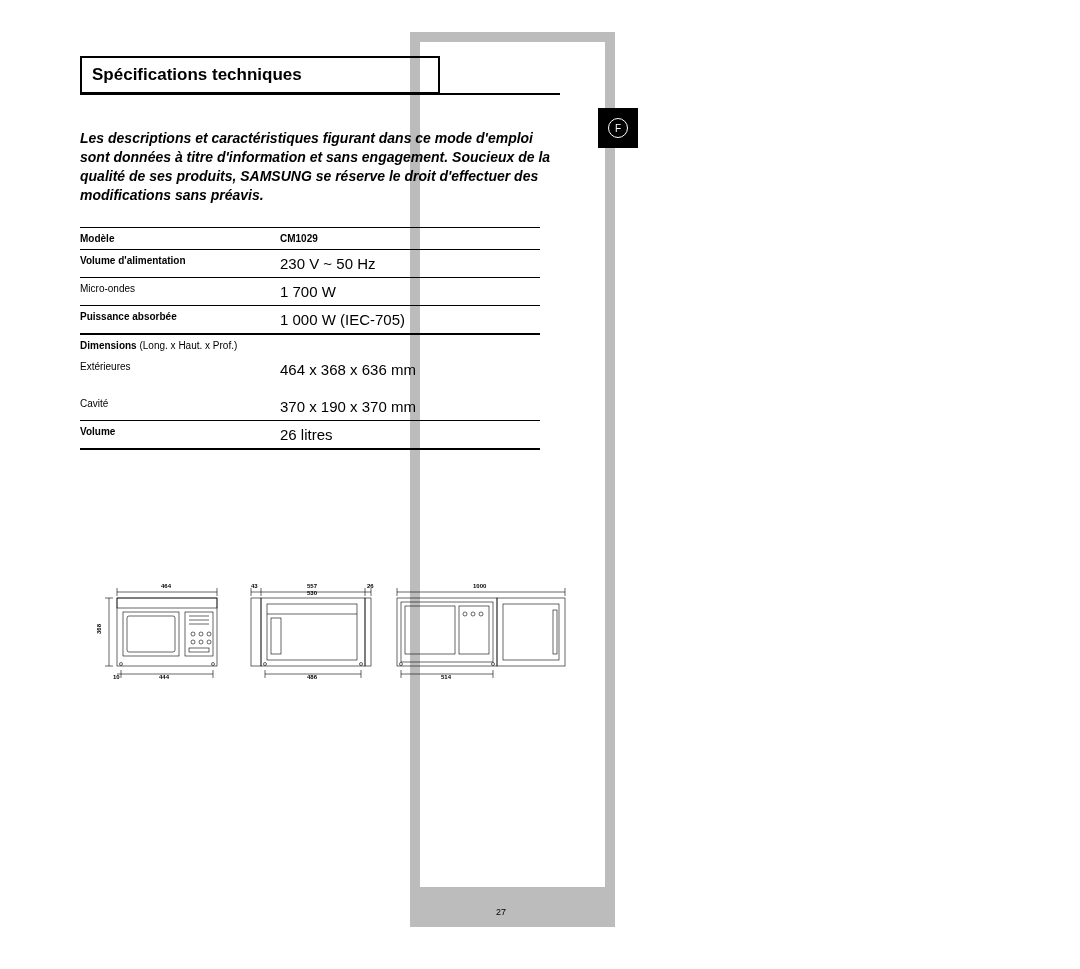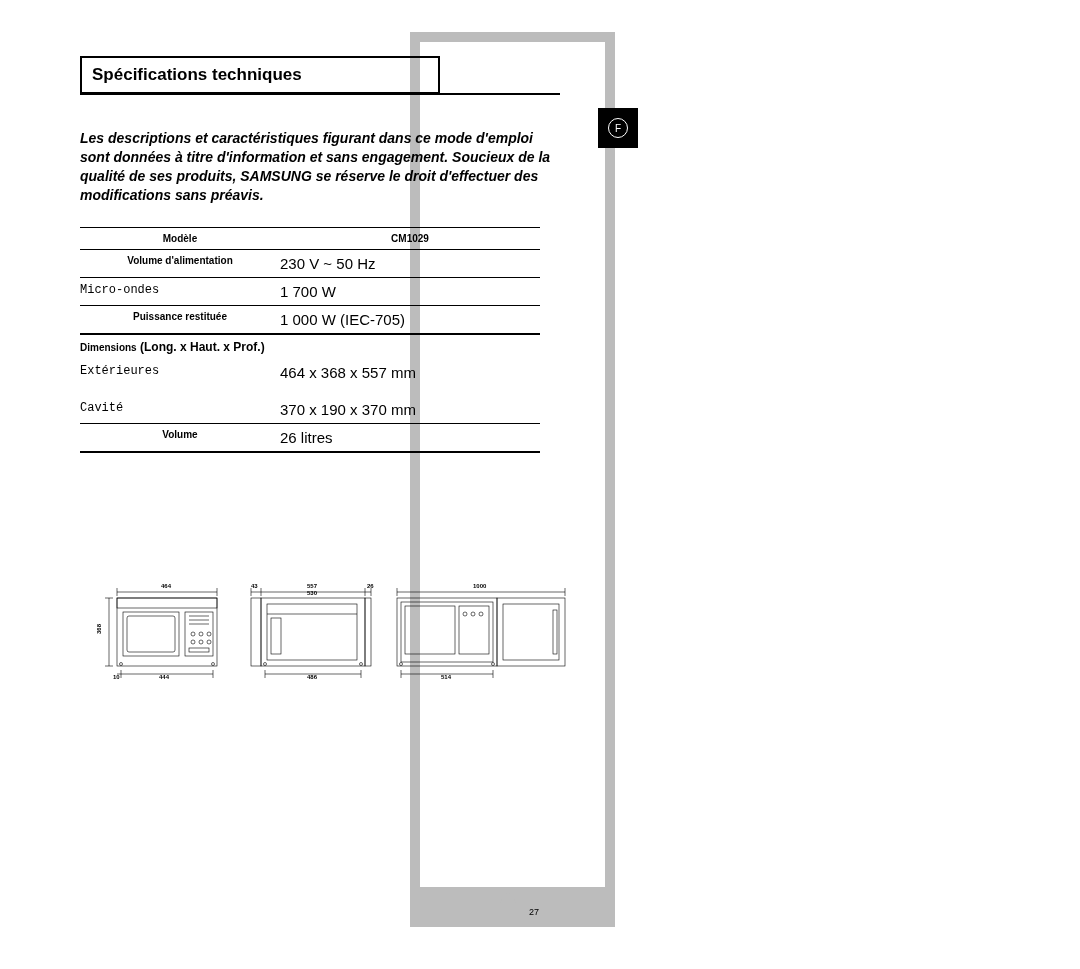--- a/index.html
+++ b/index.html
@@ -67,24 +67,24 @@
     vertical-align: top;
   }
   .spec-table .hr td {
     border-top: 1px solid #000;
     padding: 0;
     height: 0;
     font-size: 0;
     line-height: 0;
   }
   .spec-table td:first-child { width: 200px; }
-  .label { font-weight: bold; font-size: 10px; text-align: center; }
-  .sub { padding-left: 14px; font-size: 12px; font-family: Liberation Mono, monospace; }
+  .label { font-weight: bold; font-size: 10px; }
+  .sub { padding-left: 14px; font-size: 10px; }
   .norm { font-size: 15px; }
-  .norm-light { font-size: 12px; font-weight: bold; }
+  .norm-light { font-size: 10px; font-weight: normal; }
   .lang-badge {
     position: absolute;
     left: 598px;
     top: 108px;
     width: 40px;
     height: 40px;
     background: #000;
     display: flex;
     align-items: center;
     justify-content: center;
@@ -108,24 +108,24 @@
     height: 100px;
   }
   .drawing {
     position: absolute;
     font-size: 6px;
     font-weight: bold;
   }
   .drawing svg { display: block; }
   .page-num {
     position: absolute;
-    left: 517px;
+    left: 496px;
     bottom: 52px;
     width: 22px;
-    text-align: right;
+    text-align: left;
     font-size: 9px;
     font-weight: normal;
   }
   .triangle {
     position: absolute;
     left: 500px;
     bottom: 66px;
     width: 0;
     height: 0;
     border-left: 8px solid transparent;
@@ -174,36 +174,36 @@
           <td colspan="2"></td>
         </tr>
     <tr>
       <td class="sub">Micro-ondes</td>
       <td class="norm">1 700 W</td>
     </tr>
     <tr class="hr">
           <td colspan="2"></td>
         </tr>
     <tr>
-      <td class="label">Puissance restituée</td>
+      <td class="label">Puissance absorbée</td>
       <td class="norm">1 000 W (IEC-705)</td>
     </tr>
     <tr class="hr">
           <td colspan="2"></td>
         </tr>
     <tr class="hr">
           <td colspan="2"></td>
         </tr>
     <tr>
       <td><span class="label">Dimensions</span><span class="norm-light"> (Long. x Haut. x Prof.)</span></td>
       <td></td>
     </tr>
     <tr>
       <td class="sub">Extérieures</td>
-      <td class="norm">464 x 368 x 557 mm</td>
+      <td class="norm">464 x 368 x 636 mm</td>
     </tr>
     <tr style="height:8px">
           <td></td>
           <td></td>
         </tr>
     <tr>
       <td class="sub">Cavité</td>
       <td class="norm">370 x 190 x 370 mm</td>
     </tr>
     <tr class="hr">

